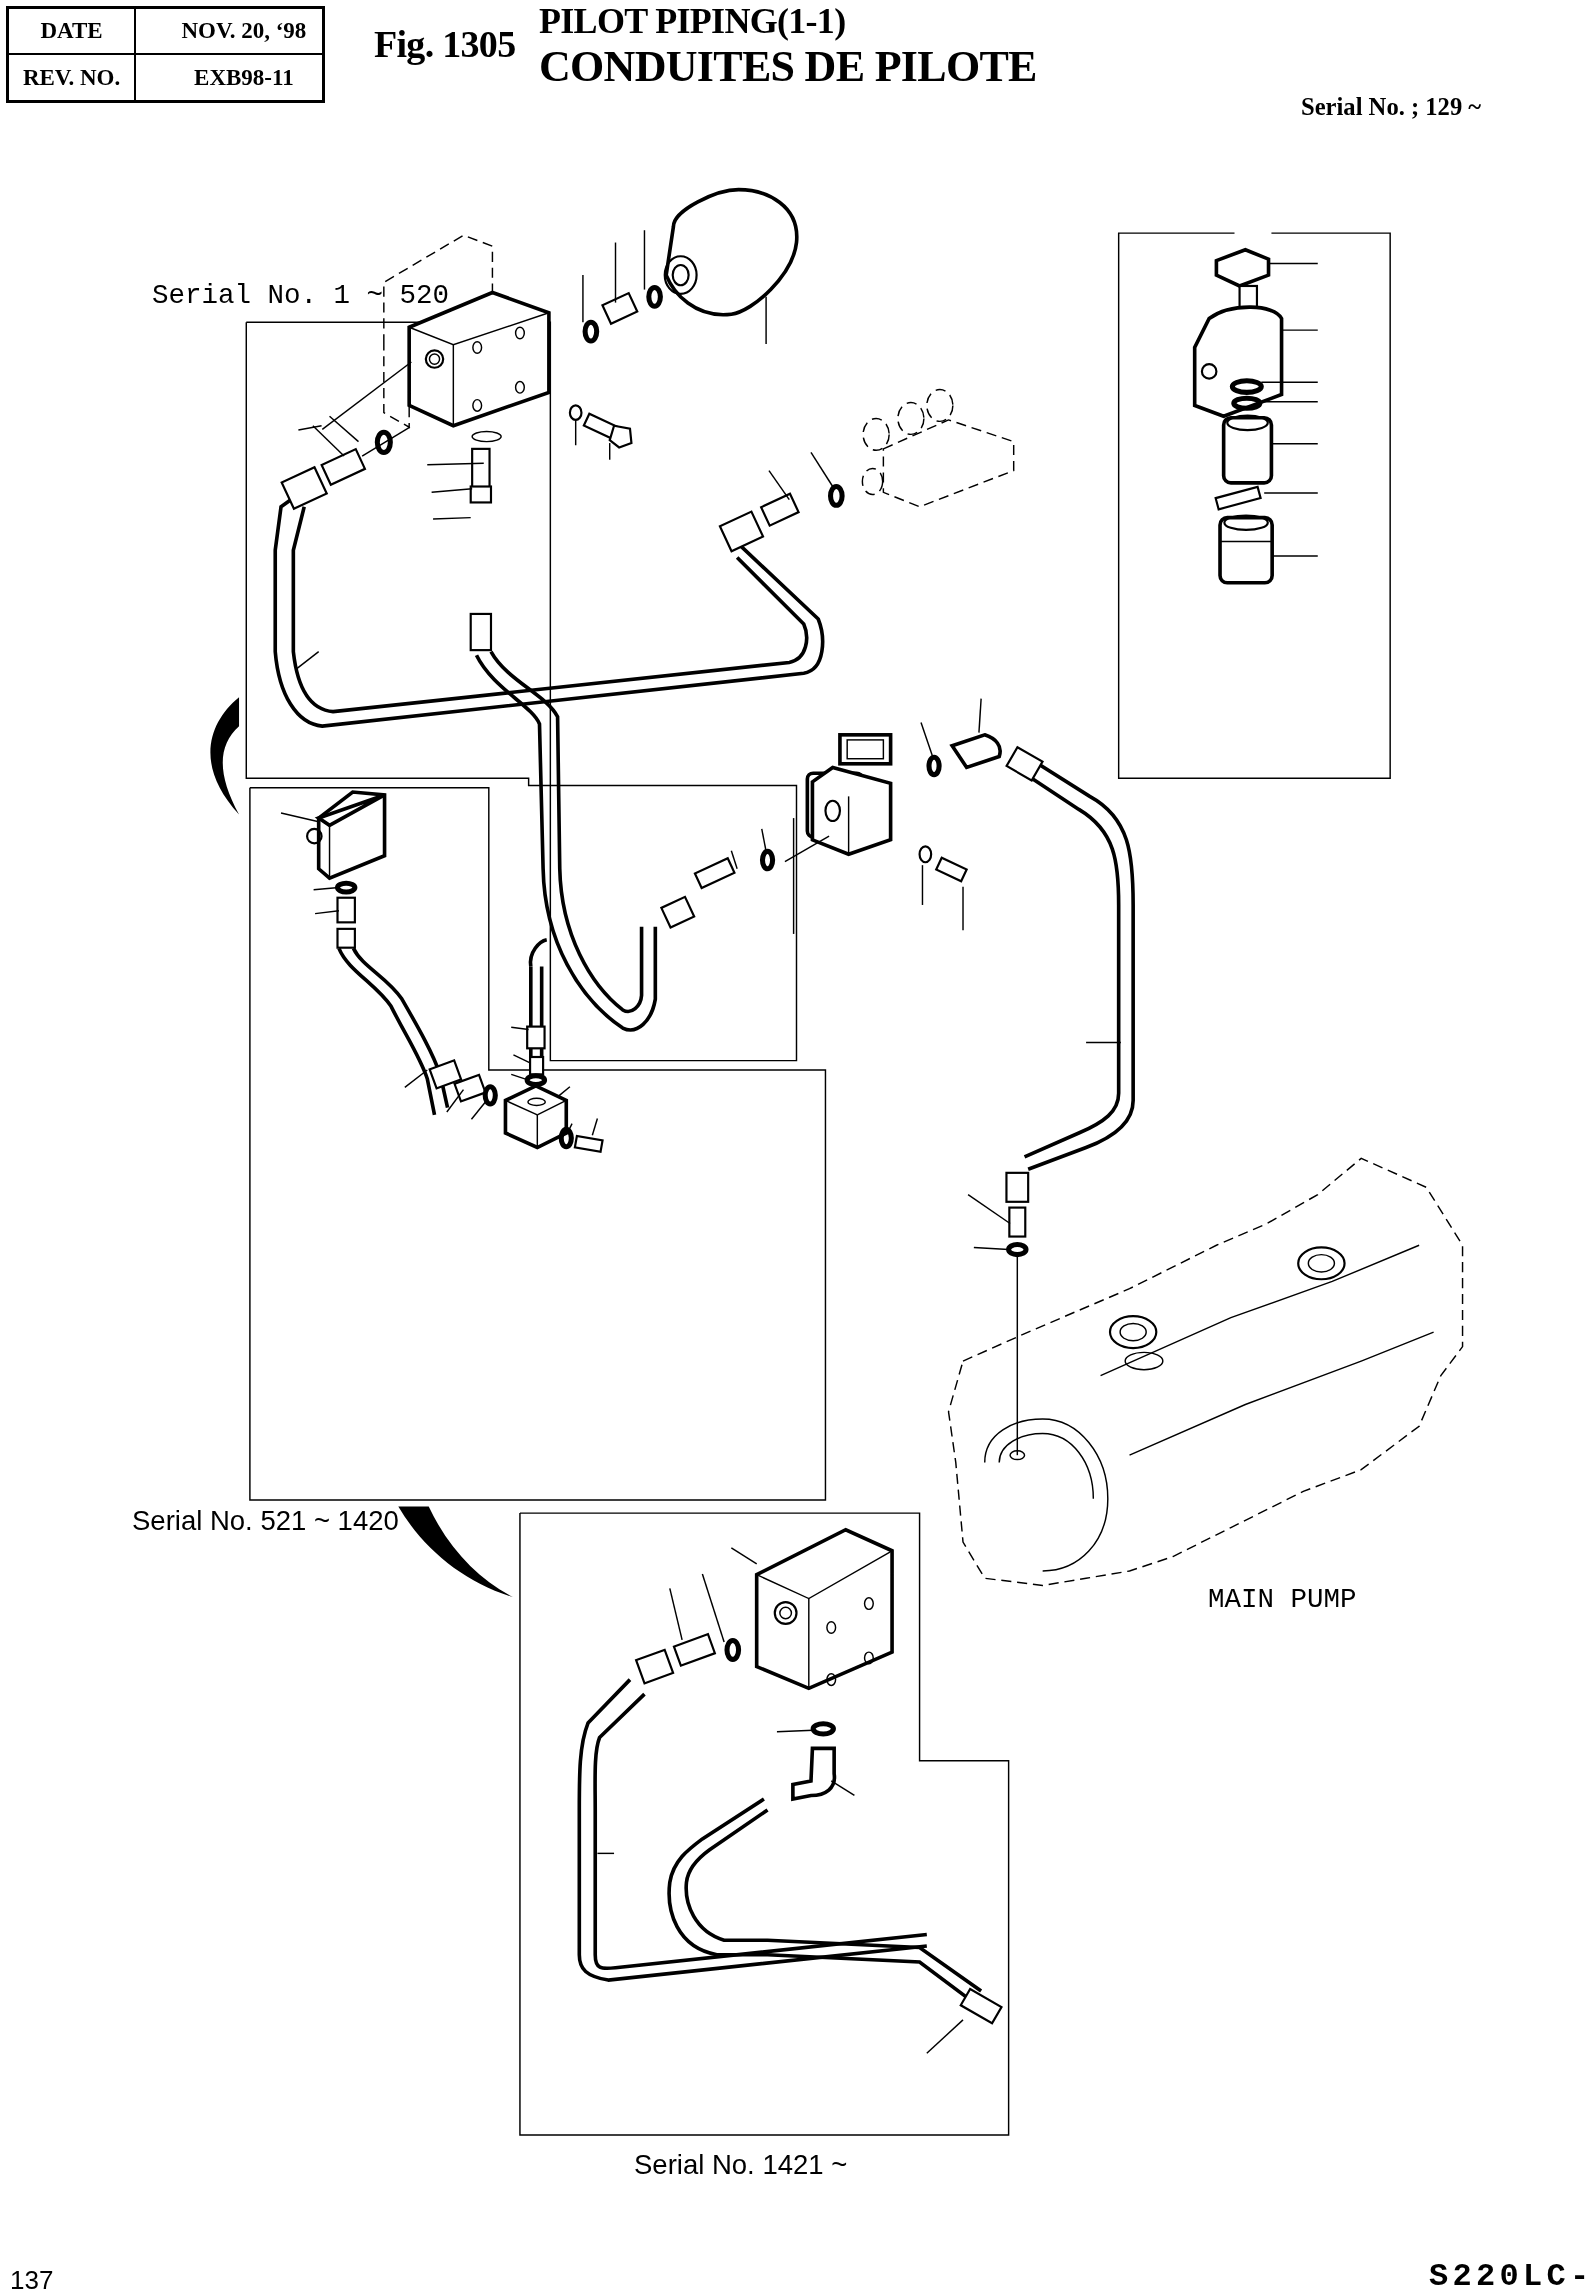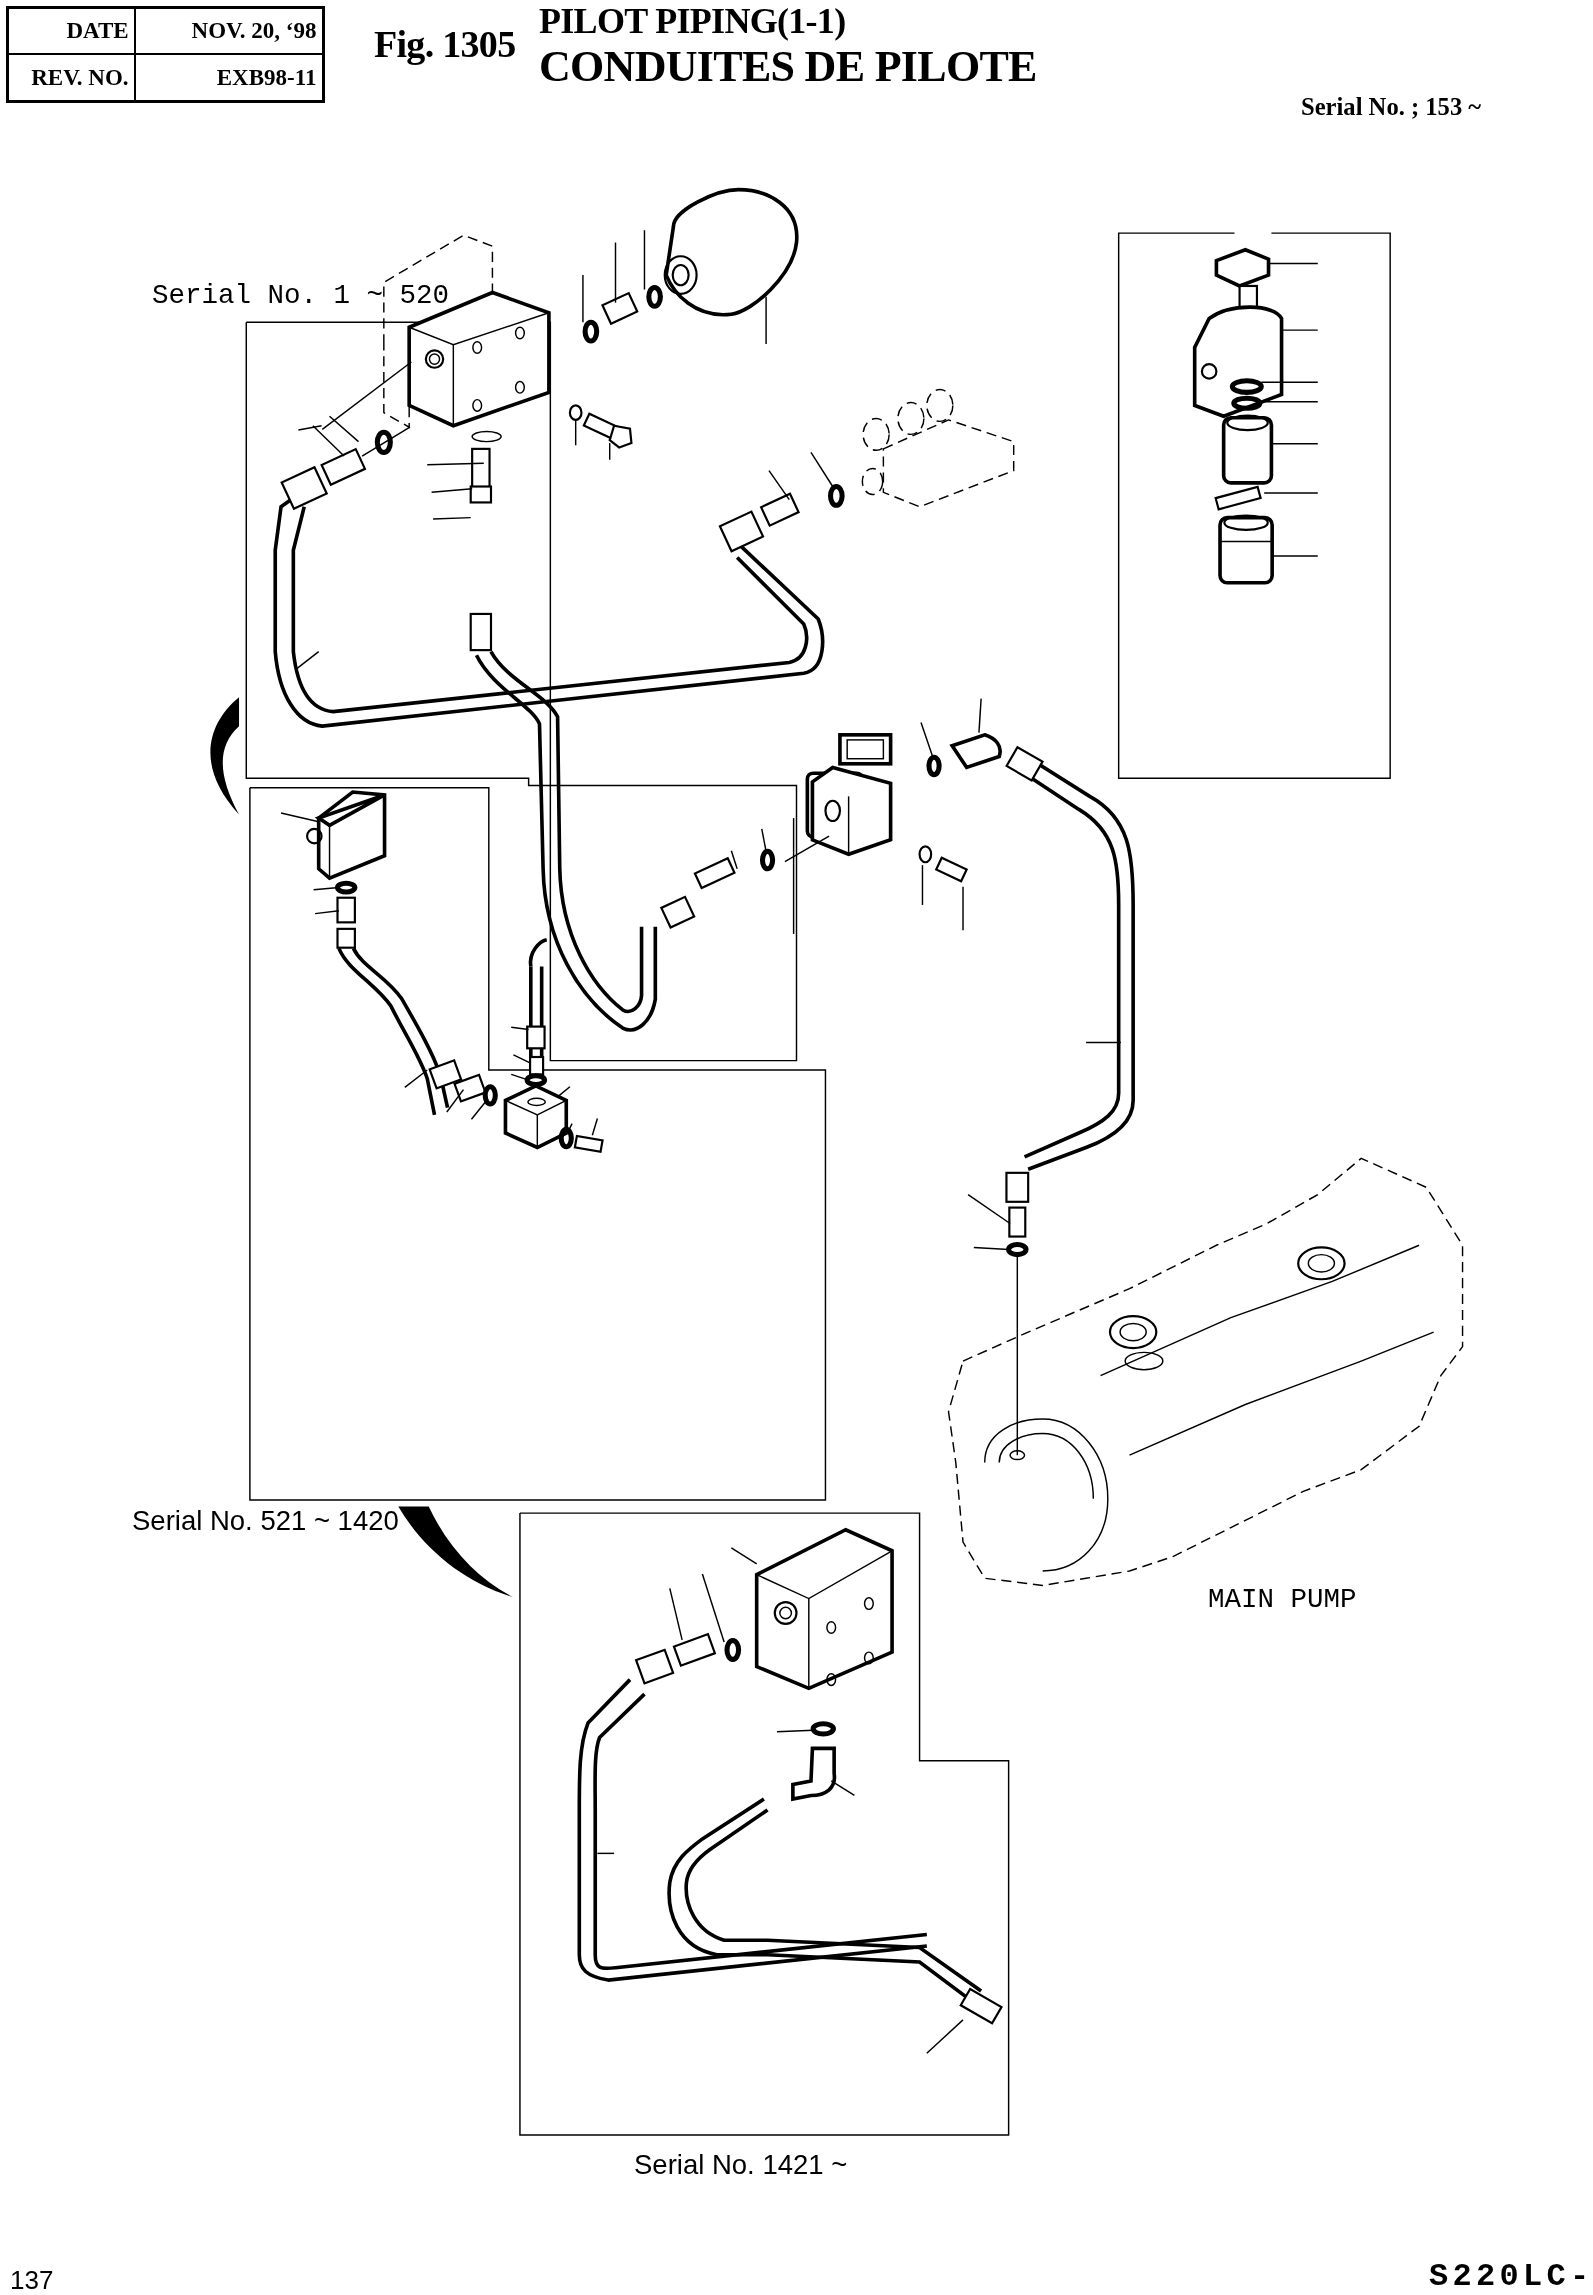--- a/index.html
+++ b/index.html
@@ -4,21 +4,21 @@
 <style>
   html, body { margin:0; padding:0; background:#ffffff; }
   body { width:1593px; height:2295px; position:relative; overflow:hidden; color:#000; }
   .abs { position:absolute; }
   .serif { font-family: "Liberation Serif", "DejaVu Serif", serif; font-weight:bold; }
   .sans { font-family: "Liberation Sans", "DejaVu Sans", sans-serif; }
   .mono { font-family: "Liberation Mono", "DejaVu Sans Mono", monospace; font-weight:bold; }
 
   
   .info-table { left:5.8px; top:5.8px; border:3.6px solid #000; border-collapse:collapse; }
-  .info-table td { border:2.2px solid #000; font-size:23px; text-align:right; padding:4.3px 5.8px; height:36px; }
+  .info-table td { border:2.2px solid #000; font-size:23px; text-align:center; padding:4.3px 5.8px; height:36px; }
   .info-table td.lbl { width:114px; }
   .info-table td.val { width:145px;padding-left:35px; }
 
   .fig-no { left:374px; top:22px; font-size:38px; letter-spacing:-0.7px; }
   .title-en { left:539px; top:0px; font-size:36px; letter-spacing:-0.7px; line-height:43px; }
   .title-fr { left:539px; top:45px; font-size:44px; letter-spacing:-0.7px; line-height:43px; }
   .serial-top { left:1301px; top:93px; font-size:24.6px; }
 
   .serial-label { font-size:27.5px; }
   .main-pump { left:1208px; top:1584px; font-size:27.5px;font-family:Liberation Mono, monospace; }
@@ -45,21 +45,21 @@
   <tr>
     <td class="lbl">REV. NO.</td>
     <td class="val">EXB98-11</td>
   </tr>
 </tbody>
   </table>
 
 <div class="abs serif fig-no">Fig. 1305</div>
 <div class="abs serif title-en">PILOT PIPING(1-1)</div>
 <div class="abs serif title-fr">CONDUITES DE PILOTE</div>
-<div class="abs serif serial-top">Serial No. ; 153 ~</div>
+<div class="abs serif serial-top">Serial No. ; 129 ~</div>
 
 <svg class="diagram" width="1593" height="2295" viewBox="0 0 2200 3170">
 
   <g>
     <polyline class="thin" points="340,445 340,1075 730,1075 730,1085 1100,1085 1100,1465 760,1465 760,445 340,445"></polyline>
   </g>
 
   <g>
     <polyline class="thin" points="1705,322 1545,322 1545,1075 1920,1075 1920,322 1756,322"></polyline>
   </g>

